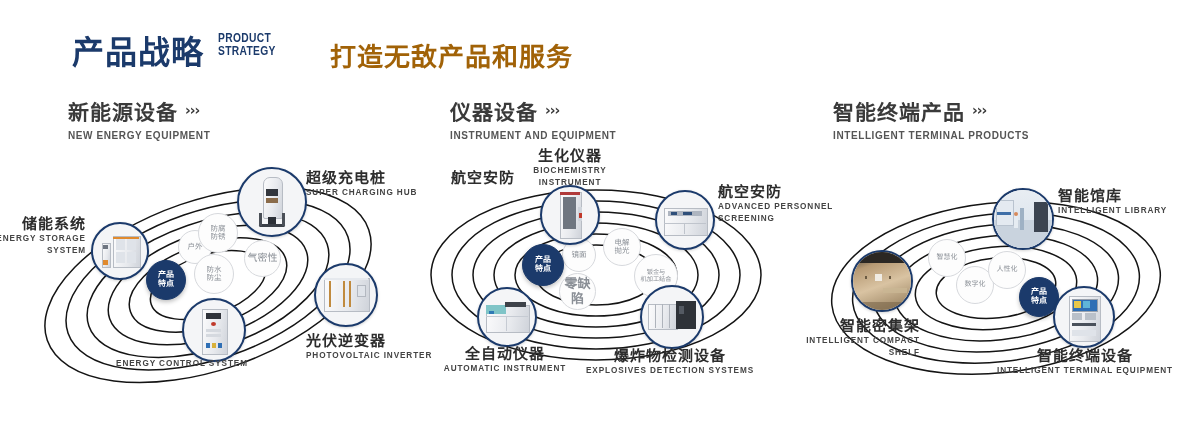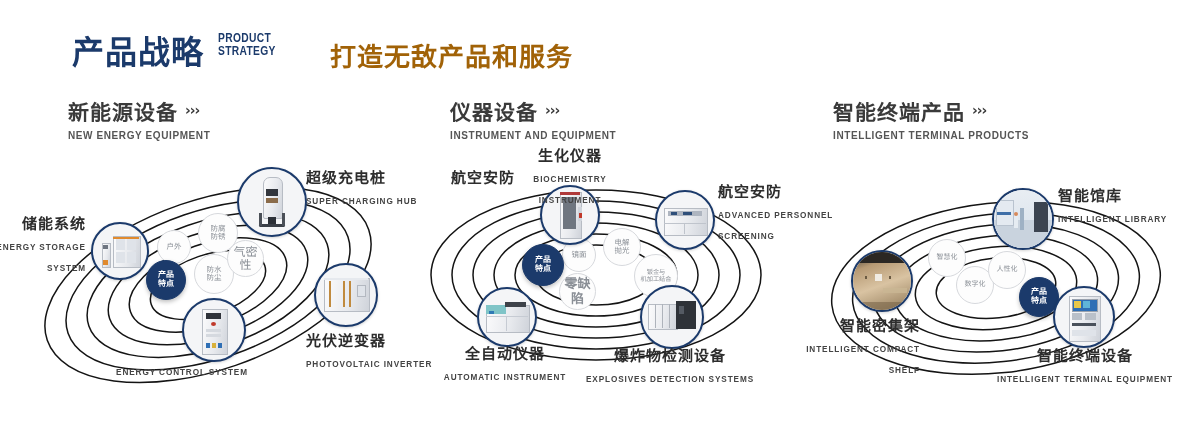--- a/index.html
+++ b/index.html
@@ -91,21 +91,21 @@
   
   .nlabel{position:absolute;white-space:nowrap;}
   .nlabel .cn{
     font-size:15px;font-weight:bold;color:#2d2d2d;letter-spacing:1px;
     font-family:"DejaVu Sans","Liberation Sans",sans-serif;
     line-height:17px;
   }
   .nlabel .en{
     font-size:8.2px;font-weight:bold;color:#444;letter-spacing:0.9px;
     font-family:"Liberation Sans",sans-serif;line-height:10.5px;
-    margin-top:10px;
+    margin-top:1px;
   }
   .nlabel.ar{text-align:right;}
   .nlabel.ac{text-align:center;}
   .cab{position:absolute;background:linear-gradient(100deg,#fbfbfc 0%,#e8eaee 55%,#cfd3da 100%);border:0.7px solid #b7bcc4;}
   .panelbar{position:absolute;background:#cfd4db;}
   .dark{position:absolute;background:#3b3f47;}
 </style>
 </head>
 <body>
 
@@ -141,32 +141,32 @@
       <g fill="none" stroke="#141414" stroke-width="1.5">
         <ellipse cx="208" cy="135" rx="60" ry="30" transform="rotate(-19 208 135)"></ellipse>
         <ellipse cx="208" cy="135" rx="82" ry="41" transform="rotate(-19 208 135)"></ellipse>
         <ellipse cx="208" cy="135" rx="104" ry="52" transform="rotate(-19 208 135)"></ellipse>
         <ellipse cx="208" cy="135" rx="126" ry="63" transform="rotate(-19 208 135)"></ellipse>
         <ellipse cx="208" cy="135" rx="148" ry="74" transform="rotate(-19 208 135)"></ellipse>
         <ellipse cx="208" cy="135" rx="170" ry="85" transform="rotate(-19 208 135)"></ellipse>
       </g>
     </svg>
 
-    <div class="fbub" style="left:157px;top:80px;width:32px;height:32px;font-size:7.5px;">
+    <div class="fbub" style="left:178px;top:80px;width:32px;height:32px;font-size:7.5px;">
       <span>户外</span>
     </div>
     <div class="fbub" style="left:198px;top:63px;width:38px;height:38px;font-size:7.5px;flex-direction:column;">
       <span>防腐</span>
       <span>防锈</span>
     </div>
     <div class="fbub" style="left:194px;top:104px;width:38px;height:38px;font-size:7.5px;flex-direction:column;">
       <span>防水</span>
       <span>防尘</span>
     </div>
-    <div class="fbub" style="left:227px;top:90px;width:35px;height:35px;font-size:12px;">
+    <div class="fbub" style="left:244px;top:90px;width:35px;height:35px;font-size:10px;">
       <span>气密性</span>
     </div>
     <div class="fbub main" style="left:146px;top:110px;width:38px;height:38px;font-size:8px;flex-direction:column;">
       <span>产品</span>
       <span>特点</span>
     </div>
 
     <div class="node" style="left:91px;top:72px;width:54px;height:54px;">
       <div class="ph">
         <div class="cab" style="left:20px;top:12px;width:26px;height:30px;"></div>

